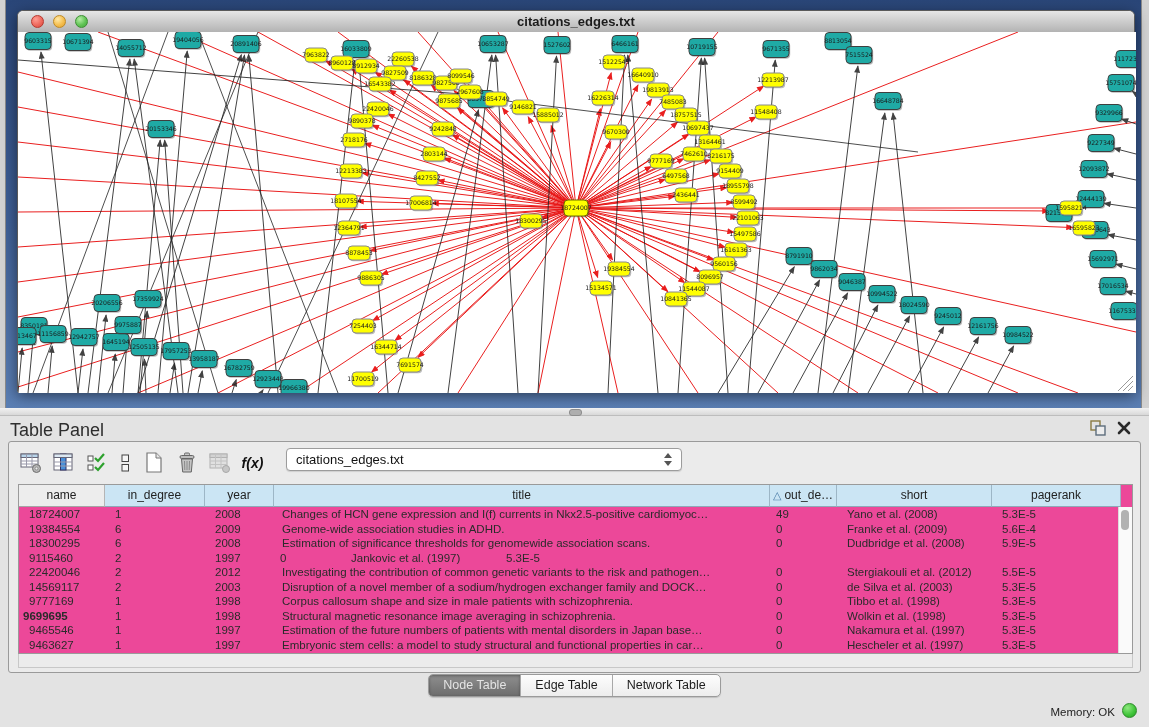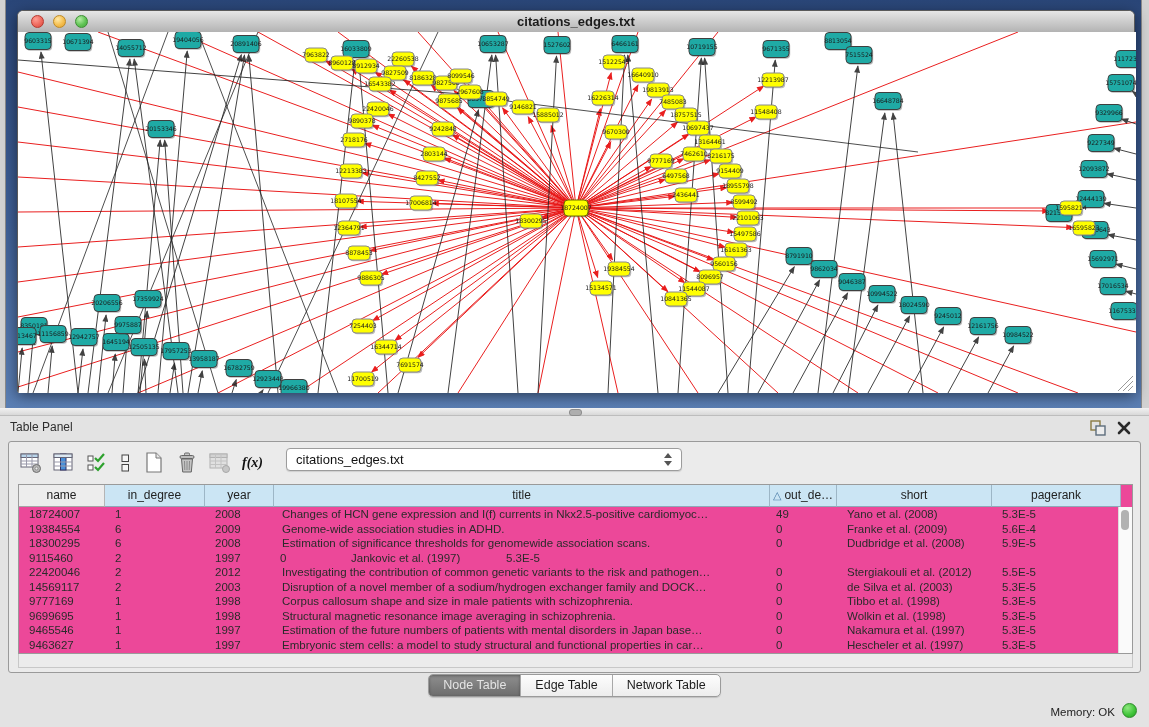--- a/index.html
+++ b/index.html
@@ -29,33 +29,33 @@
   .canvas{position:absolute;left:0;top:21px;width:1118px;height:361px;background:#ffffff;overflow:hidden;}
   .canvas svg{display:block;}
 
   
   .panel-area{position:absolute;left:0;top:408px;width:1149px;height:319px;background:#e3e3e3;}
   .divider{position:absolute;left:0;top:0;width:1149px;height:7px;
     background:linear-gradient(180deg,#f2f2f2,#d8d8d8);border-bottom:1px solid #bdbdbd;}
   .grip{position:absolute;left:569px;top:1px;width:11px;height:5px;border-radius:3px;
     background:#aeaeae;border:1px solid #8d8d8d;}
   .panel-header{position:absolute;left:0;top:7px;width:1149px;height:26px;}
-  .panel-title{position:absolute;left:10px;top:5px;font-size:12px;color:#2e2e2e;}
+  .panel-title{position:absolute;left:10px;top:5px;font-size:18px;color:#2e2e2e;}
   .panel-btn{position:absolute;top:4px;width:18px;height:18px;cursor:default;}
   .panel-btn.float{right:42px;}
   .panel-btn.close{right:16px;}
 
   .content-box{position:absolute;left:8px;top:33px;width:1133px;height:232px;
     background:#ebebeb;border:1px solid #9a9a9a;border-radius:3px;box-sizing:border-box;}
 
   
   .toolbar{position:absolute;left:8px;top:5px;height:32px;display:flex;align-items:center;}
   .tbtn{width:27px;height:26px;margin-right:6px;display:flex;align-items:center;justify-content:center;}
   .tbtn.narrow{width:18px;}
-  .fx-label{font-family:Liberation Serif, serif;font-style:italic;font-weight:700;
+  .fx-label{font-family:Liberation Sans, sans-serif;font-style:italic;font-weight:700;
     font-size:14px;color:#111;}
   .dropdown{position:absolute;left:277px;top:6px;width:396px;height:23px;background:#ffffff;
     border:1px solid #9c9c9c;border-radius:4px;box-sizing:border-box;
     font-size:13px;color:#111;line-height:21px;padding-left:9px;
     box-shadow:0 1px 1px rgba(0,0,0,.12);}
   .stepper{position:absolute;right:8px;top:4px;width:9px;height:14px;}
   .stepper .up{width:0;height:0;border-left:4px solid transparent;border-right:4px solid transparent;
     border-bottom:5px solid #555;margin-bottom:3px;}
   .stepper .down{width:0;height:0;border-left:4px solid transparent;border-right:4px solid transparent;
     border-top:5px solid #555;}
@@ -1004,21 +1004,21 @@
           <div class="trow">
             <div class="tcell" style="width: 86px; padding-left: 10px; box-sizing: border-box;">9777169</div>
             <div class="tcell" style="width: 100px; padding-left: 10px; box-sizing: border-box;">1</div>
             <div class="tcell" style="width: 69px; padding-left: 10px; box-sizing: border-box;">1998</div>
             <div class="tcell" style="width: 496px; padding-left: 8px; box-sizing: border-box;">Corpus callosum shape and size in male patients with schizophrenia.</div>
             <div class="tcell" style="width: 67px; padding-left: 6px; box-sizing: border-box;">0</div>
             <div class="tcell" style="width: 155px; padding-left: 10px; box-sizing: border-box;">Tibbo et al. (1998)</div>
             <div class="tcell" style="width: 129px; padding-left: 10px; box-sizing: border-box;">5.3E-5</div>
           </div>
           <div class="trow">
-            <div class="tcell" style="width: 86px; padding-left: 10px; box-sizing: border-box;">9699695</div>
+            <div class="tcell" style="width: 86px; padding-left: 4px; box-sizing: border-box; font-weight: bold;">9699695</div>
             <div class="tcell" style="width: 100px; padding-left: 10px; box-sizing: border-box;">1</div>
             <div class="tcell" style="width: 69px; padding-left: 10px; box-sizing: border-box;">1998</div>
             <div class="tcell" style="width: 496px; padding-left: 8px; box-sizing: border-box;">Structural magnetic resonance image averaging in schizophrenia.</div>
             <div class="tcell" style="width: 67px; padding-left: 6px; box-sizing: border-box;">0</div>
             <div class="tcell" style="width: 155px; padding-left: 10px; box-sizing: border-box;">Wolkin et al. (1998)</div>
             <div class="tcell" style="width: 129px; padding-left: 10px; box-sizing: border-box;">5.3E-5</div>
           </div>
           <div class="trow">
             <div class="tcell" style="width: 86px; padding-left: 10px; box-sizing: border-box;">9465546</div>
             <div class="tcell" style="width: 100px; padding-left: 10px; box-sizing: border-box;">1</div>

